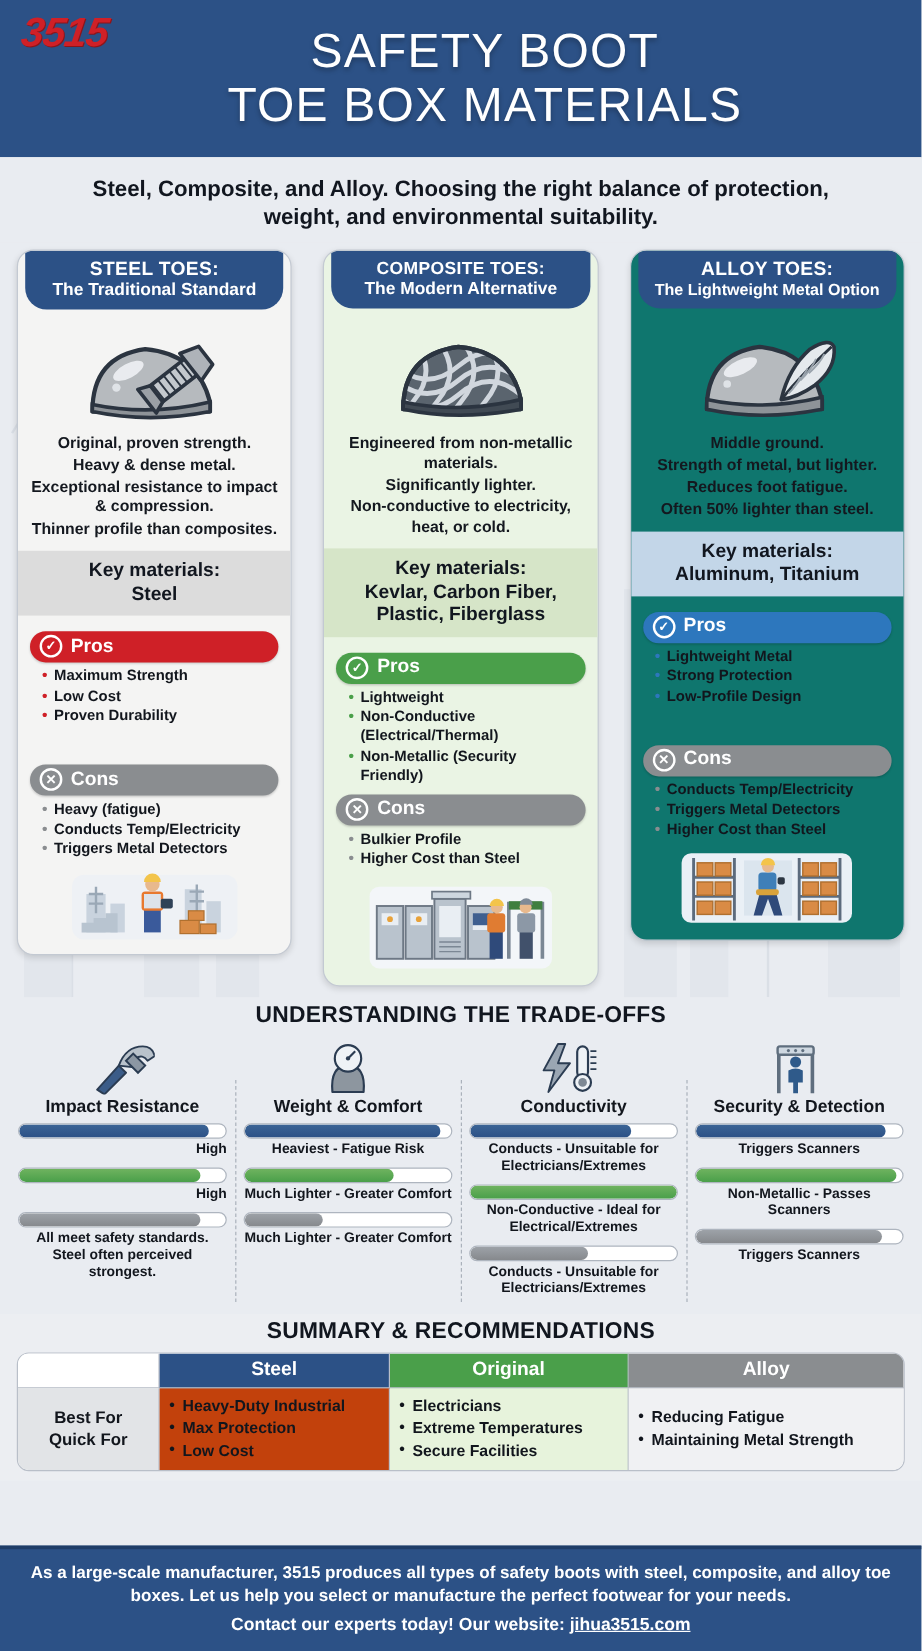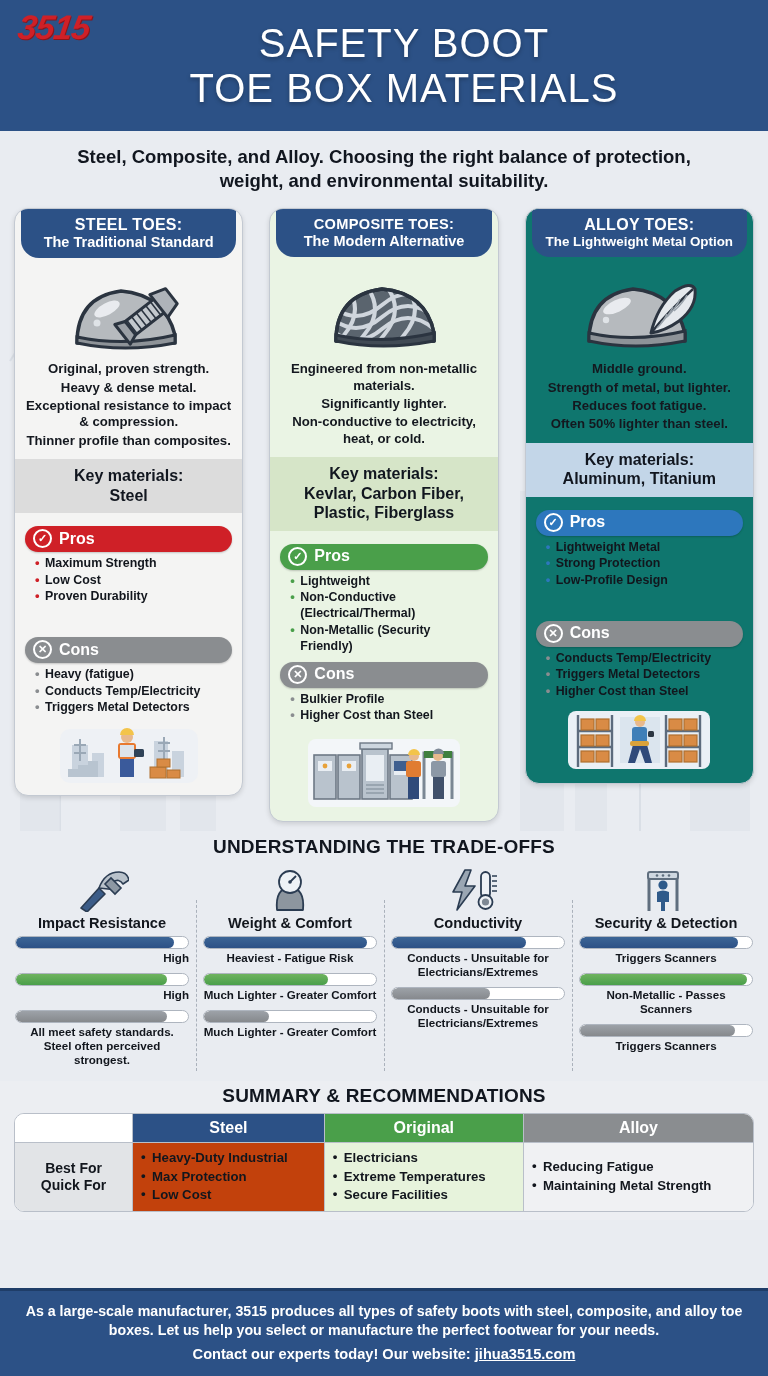--- a/index.html
+++ b/index.html
@@ -578,20 +578,26 @@
                 <path d="M43 8 h5 M43 13 h5 M43 18 h5 M43 23 h5"></path>
               </g>
           </svg>
         </div>
         <div class="to-label">Conductivity</div>
         <div class="bar-wrap">
             <div class="bar">
               <span class="b-blue" style="width:78%"></span>
             </div>
           <div class="bar-cap">Conducts - Unsuitable for Electricians/Extremes</div>
+          </div>
+        <div class="bar-wrap">
+            <div class="bar">
+              <span class="b-green" style="width:100%"></span>
+            </div>
+          <div class="bar-cap">Non-Conductive - Ideal for Electrical/Extremes</div>
           </div>
         <div class="bar-wrap">
             <div class="bar">
               <span class="b-gray" style="width:57%"></span>
             </div>
           <div class="bar-cap">Conducts - Unsuitable for Electricians/Extremes</div>
           </div>
       </div>
 
       <div class="to-col">

